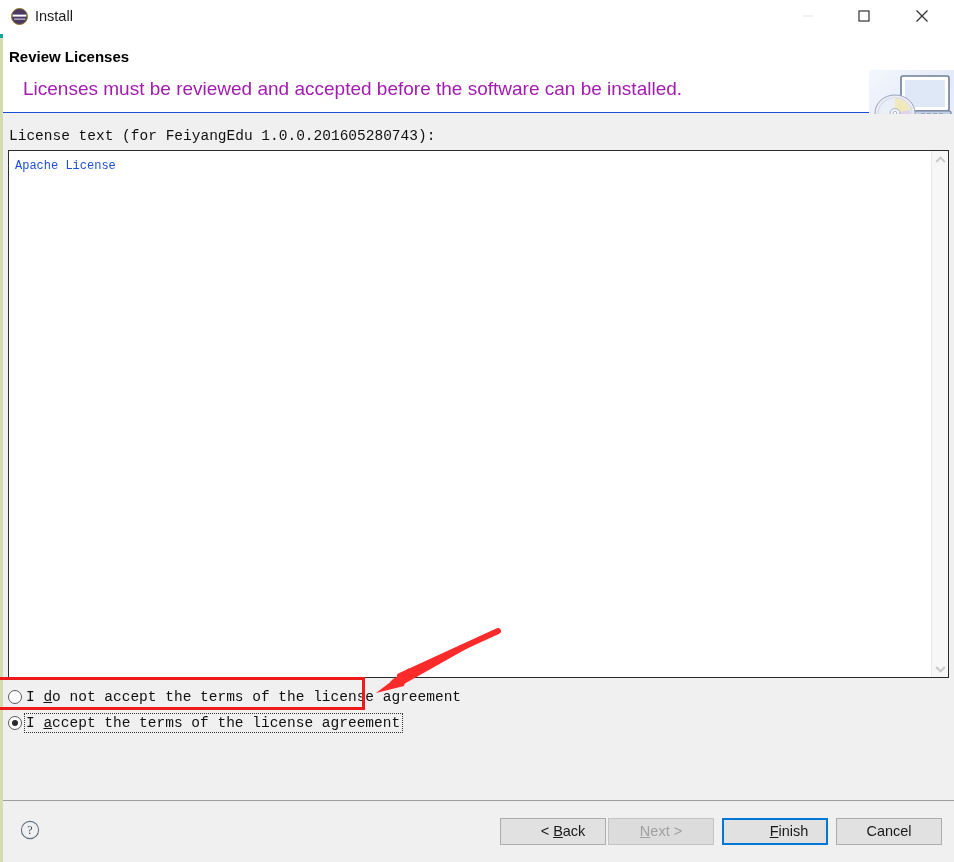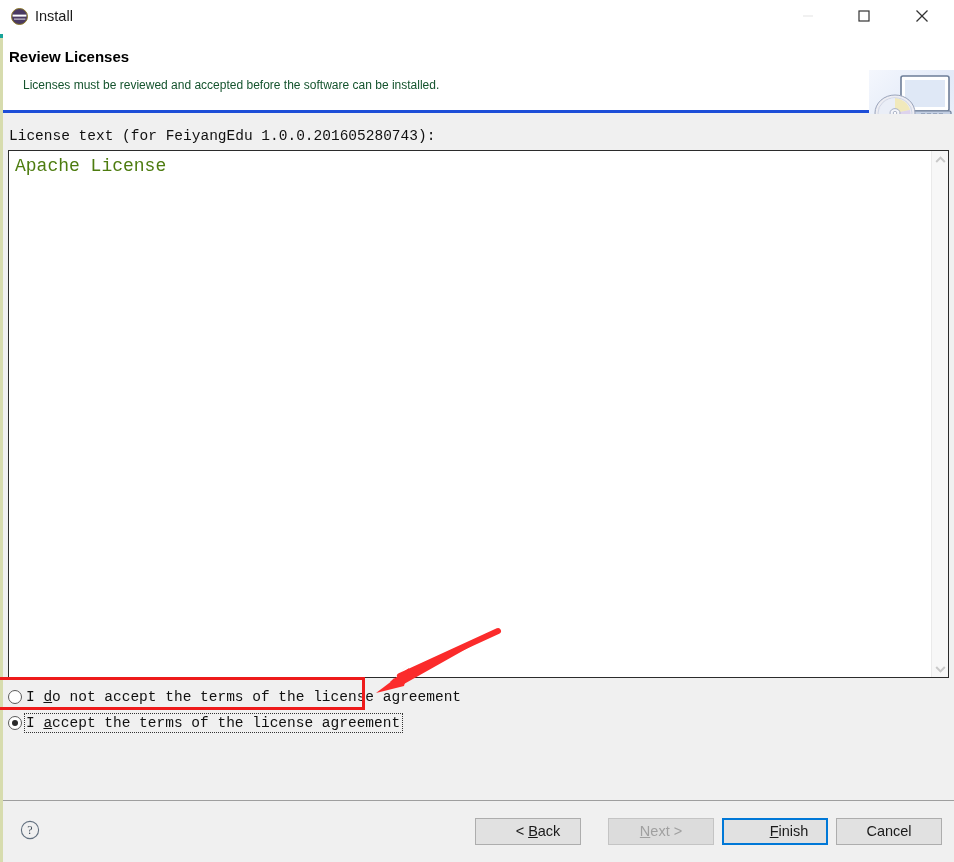--- a/index.html
+++ b/index.html
@@ -58,29 +58,29 @@
   .winbtn svg { display: block; margin: 0 auto; }
   #btn-min  { left: 785px; }
   #btn-max  { left: 841px; }
   #btn-close{ left: 899px; }
 
   
   #header {
     position: absolute; left: 3px; top: 34px;
     width: 951px; height: 79px;
     background: #ffffff;
-    border-bottom: 3px solid #1d4ed8;
+    border-bottom: 1px solid #1d4ed8;
   }
   #header-title {
     position: absolute; left: 6px; top: 14px;
     font-size: 15px; font-weight: bold; color: #000;
   }
   #header-desc {
     position: absolute; left: 20px; top: 44px;
-    font-size: 12px; color: #14532d;
+    font-size: 19px; color: #a21caf;
   }
   #header-graphic {
     position: absolute; left: 866px; top: 36px;
     width: 88px; height: 72px;
     background: linear-gradient(135deg,#f4f7fd 0%,#e3eaf8 55%,#eef2fb 100%);
     overflow: hidden;
   }
 
   
   #body-area {
@@ -95,21 +95,21 @@
     white-space: nowrap;
   }
   #license-box {
     position: absolute; left: 5px; top: 36px;
     width: 941px; height: 528px;
     background: #ffffff;
     border: 1px solid #2b2b2b;
   }
   #license-text {
     position: absolute; left: 6px; top: 5px;
-    font-size: 18px; color: #4d7c0f;
+    font-size: 12px; color: #1d4ed8;
     white-space: pre-wrap;
     line-height: 20px;
   }
 
   
   #license-scroll {
     position: absolute; right: 0; top: 0;
     width: 17px; height: 526px;
     background: #f7f7f7;
     border-left: 1px solid #eaeaea;
@@ -177,21 +177,21 @@
     background: #e1e1e1;
     border: 1px solid #adadad;
     font-family: "Liberation Sans", sans-serif;
     font-size: 14.5px; color: #1a1a1a;
     text-align: center;
     line-height: 25px;
     padding: 0;
     cursor: default;
     white-space: nowrap;
   }
-  #btn-back   { left: 472px; padding-left: 20px; }
+  #btn-back   { left: 497px; padding-left: 20px; }
   #btn-next   { left: 605px; color: #a0a0a0; border-color: #c4c4c4; background: #dcdcdc; }
   #btn-next .ul { text-decoration-color: #a0a0a0; }
   #btn-finish {
     left: 719px;
     border: 2px solid #0078d7;
     background: #e1e1e1;
     line-height: 23px;
     padding-left: 28px;
   }
   #btn-cancel { left: 833px; }

